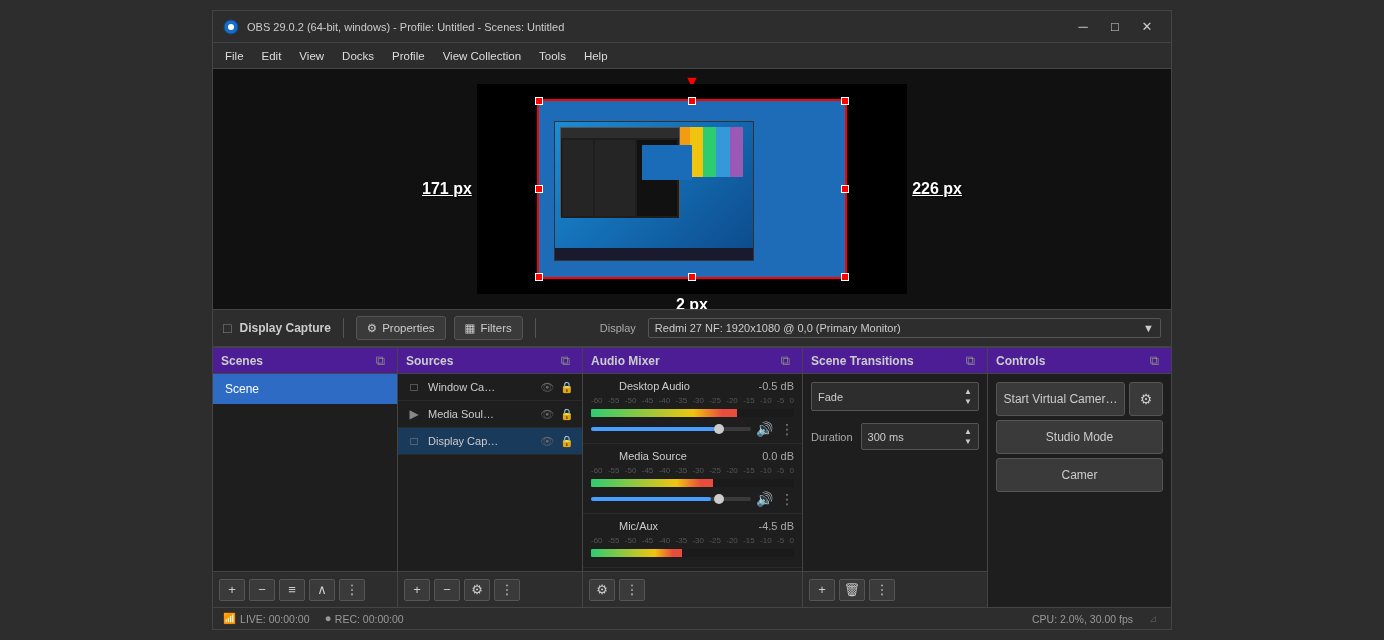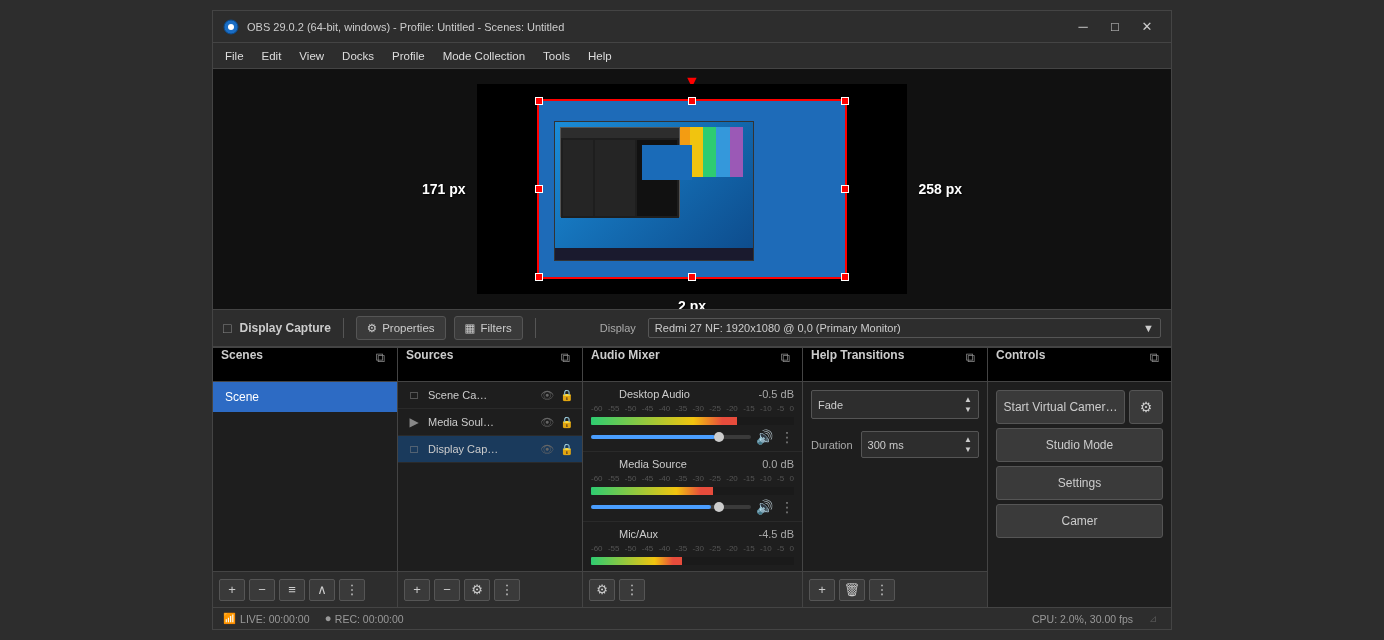--- a/index.html
+++ b/index.html
@@ -173,23 +173,24 @@
       height: 50px;
       display: flex;
     }
     .color-bar {
       flex: 1;
       height: 50px;
     }
     .dim-label {
       position: absolute;
       color: #fff;
-      font-size: 14px;
+      font-size: 16px;
       font-weight: bold;
       text-shadow: 1px 1px 2px #000;
+      text-decoration: underline;
     }
     .dim-left { top: 50%; left: -55px; transform: translateY(-50%); }
     .dim-right { top: 50%; right: -55px; transform: translateY(-50%); }
     .dim-bottom { bottom: -20px; left: 50%; transform: translateX(-50%); }
 
     
     .source-bar {
       height: 38px;
       background: #2d2d2d;
       display: flex;
@@ -254,23 +255,24 @@
       border-top: 1px solid #444;
     }
 
     
     .panel {
       display: flex;
       flex-direction: column;
       border-right: 1px solid #444;
     }
     .panel-header {
-      height: 34px;
-      background: #000000;
-      display: flex;
+      height: 26px;
+      background: #4c1d95;
+      display: flex;
+      align-items: center;
       padding: 0 8px;
       border-bottom: 1px solid #444;
       flex-shrink: 0;
     }
     .panel-title {
       font-size: 12px;
       font-weight: bold;
       color: #ccc;
       flex: 1;
     }
@@ -568,33 +570,33 @@
         <button class="title-btn close">✕</button>
       </div>
     </div>
 
     <div class="menu-bar">
       <div class="menu-item">File</div>
       <div class="menu-item">Edit</div>
       <div class="menu-item">View</div>
       <div class="menu-item">Docks</div>
       <div class="menu-item">Profile</div>
-      <div class="menu-item">Mode Collection</div>
+      <div class="menu-item">View Collection</div>
       <div class="menu-item">Tools</div>
       <div class="menu-item">Help</div>
     </div>
 
     <div class="preview-area">
 
       <div style="position:absolute;top:4px;left:50%;transform:translateX(-50%);color:red;font-size:16px;">▼</div>
 
       <div class="preview-canvas">
 
         <div class="dim-label dim-left">171 px</div>
-        <div class="dim-label dim-right">258 px</div>
+        <div class="dim-label dim-right">226 px</div>
         <div class="dim-label dim-bottom">2 px</div>
 
         <div class="preview-screen">
 
           <div class="preview-handle tl"></div>
           <div class="preview-handle tc"></div>
           <div class="preview-handle tr"></div>
           <div class="preview-handle ml"></div>
           <div class="preview-handle mr"></div>
           <div class="preview-handle bl"></div>
@@ -674,21 +676,21 @@
       </div>
 
       <div class="panel sources-panel">
         <div class="panel-header">
           <span class="panel-title">Sources</span>
           <span class="panel-header-icon">⧉</span>
         </div>
         <div class="panel-content">
           <div class="source-item">
             <span class="source-icon">□</span>
-            <span class="source-name">Scene Ca…</span>
+            <span class="source-name">Window Ca…</span>
             <span class="source-eye">👁</span>
             <span class="source-lock">🔒</span>
           </div>
           <div class="source-item">
             <span class="source-icon">▶</span>
             <span class="source-name">Media Soul…</span>
             <span class="source-eye">👁</span>
             <span class="source-lock">🔒</span>
           </div>
           <div class="source-item active" style="background:#1a3a5c;">
@@ -805,21 +807,21 @@
           </div>
         </div>
         <div class="panel-footer">
           <button class="footer-btn">⚙</button>
           <button class="footer-btn">⋮</button>
         </div>
       </div>
 
       <div class="panel transitions-panel">
         <div class="panel-header">
-          <span class="panel-title">Help Transitions</span>
+          <span class="panel-title">Scene Transitions</span>
           <span class="panel-header-icon">⧉</span>
         </div>
         <div class="panel-content">
           <div class="transition-select-row">
             <div class="transition-select">
               <span>Fade</span>
               <span style="display:flex;flex-direction:column;gap:1px;">
                 <span style="font-size:8px;">▲</span>
                 <span style="font-size:8px;">▼</span>
               </span>
@@ -848,21 +850,20 @@
           <span class="panel-title">Controls</span>
           <span class="panel-header-icon">⧉</span>
         </div>
         <div class="panel-content">
           <div class="controls-content">
             <div class="virtual-cam-row">
               <button class="virtual-cam-btn">Start Virtual Camer…</button>
               <button class="gear-btn">⚙</button>
             </div>
             <button class="ctrl-btn">Studio Mode</button>
-            <button class="ctrl-btn">Settings</button>
             <button class="ctrl-btn">Camer</button>
           </div>
         </div>
       </div>
 
     </div>
 
     <div class="status-bar">
       <div class="status-item">
         <span>📶</span>

